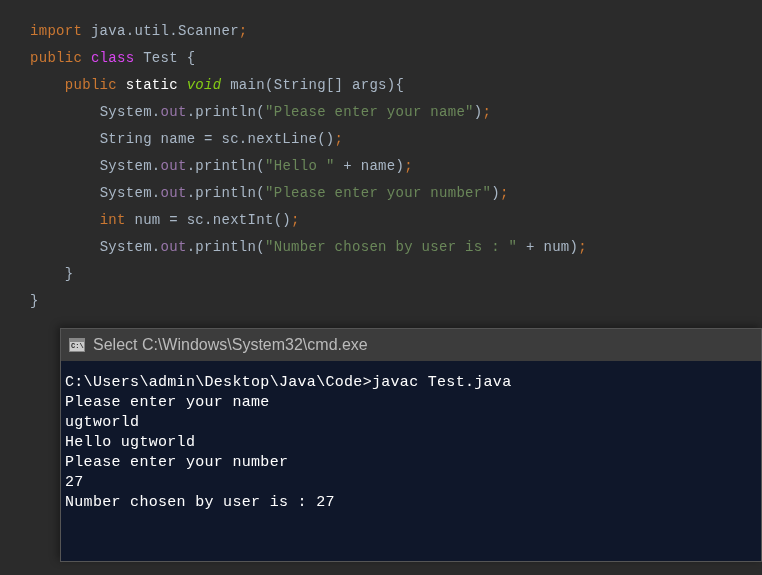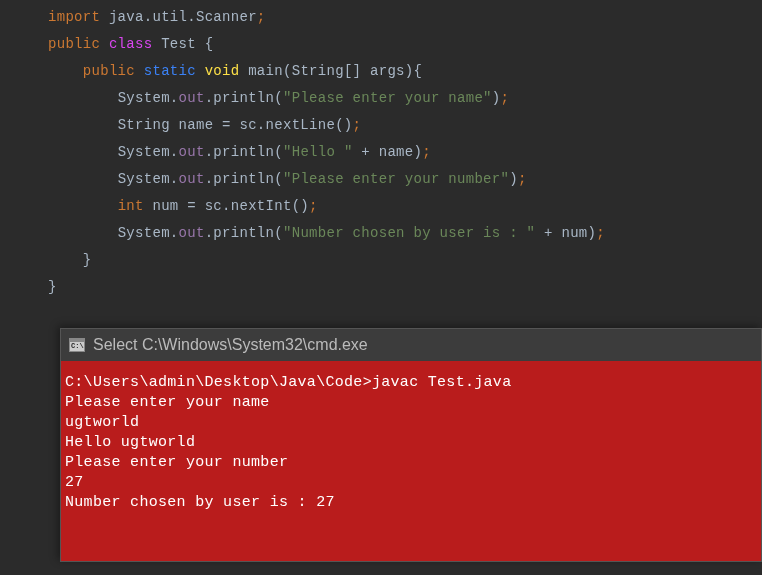--- a/index.html
+++ b/index.html
@@ -10,34 +10,33 @@
     body {
       background: #2b2b2b;
       font-family: 'Consolas', 'Courier New', monospace;
       font-size: 14px;
       width: 762px;
       height: 575px;
       overflow: hidden;
       position: relative;
     }
     .code-area {
-      padding: 4px 30px;
+      padding: 18px 30px;
       line-height: 27px;
       letter-spacing: 0.3px;
-      margin-left: 18px;
     }
     .code-line {
       white-space: pre;
       color: #a9b7c6;
     }
     .kw-import { color: #cc7832; }
     .kw-public { color: #cc7832; }
     .kw-class { color: #d946ef; }
-    .kw-static { color: #3b82f6; text-align: right; }
-    .kw-void { color: #fde047; }
+    .kw-static { color: #ffffff; text-align: right; }
+    .kw-void { color: #84cc16; font-style: italic; }
     .kw-new { color: #cc7832; }
     .kw-int { color: #cc7832; }
     .pkg { color: #a9b7c6; }
     .ident { color: #a9b7c6; text-align: center; }
     .method { color: #a9b7c6; }
     .string { color: #6a8759; }
     .semi { color: #cc7832; }
     .punct { color: #a9b7c6; }
     .out { color: #9876aa; font-family: Liberation Mono, monospace; }
     .paren { color: #a9b7c6; }
@@ -87,21 +86,21 @@
       color: #bbb;
       font-size: 16px;
       font-family: 'Segoe UI', sans-serif;
     }
     .terminal-body {
       padding: 12px 4px;
       font-family: 'Consolas', 'Courier New', monospace;
       font-size: 15px;
       color: #fff;
       line-height: 20px;
-      background: #b91c1c;
+      background: #0f172a;
       min-height: 200px;
       letter-spacing: 0.3px;
     }
     .term-line {
       white-space: pre;
     }
   </style>
 </head>
 <body>
 

